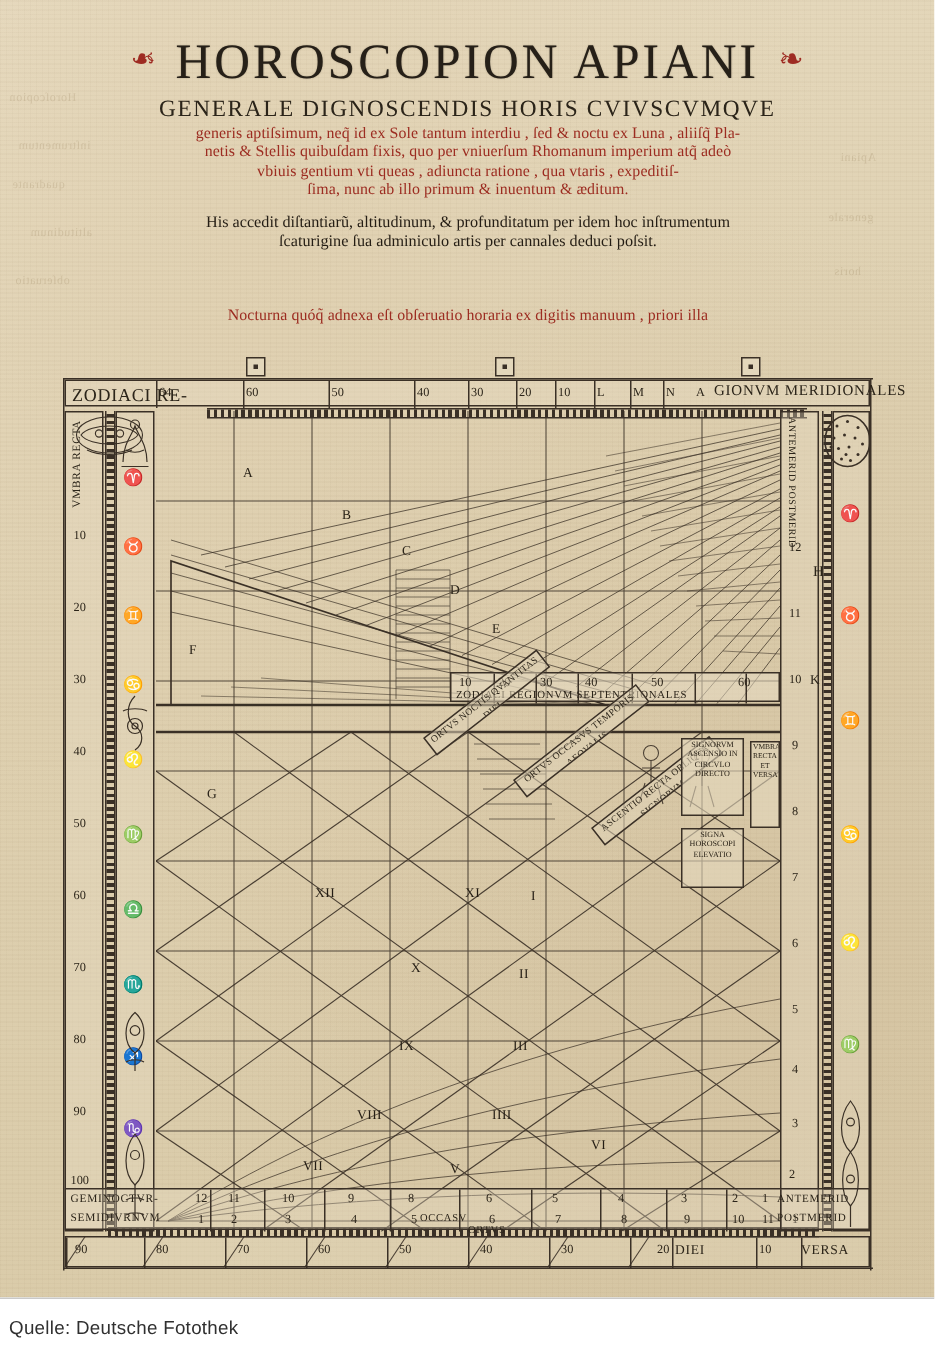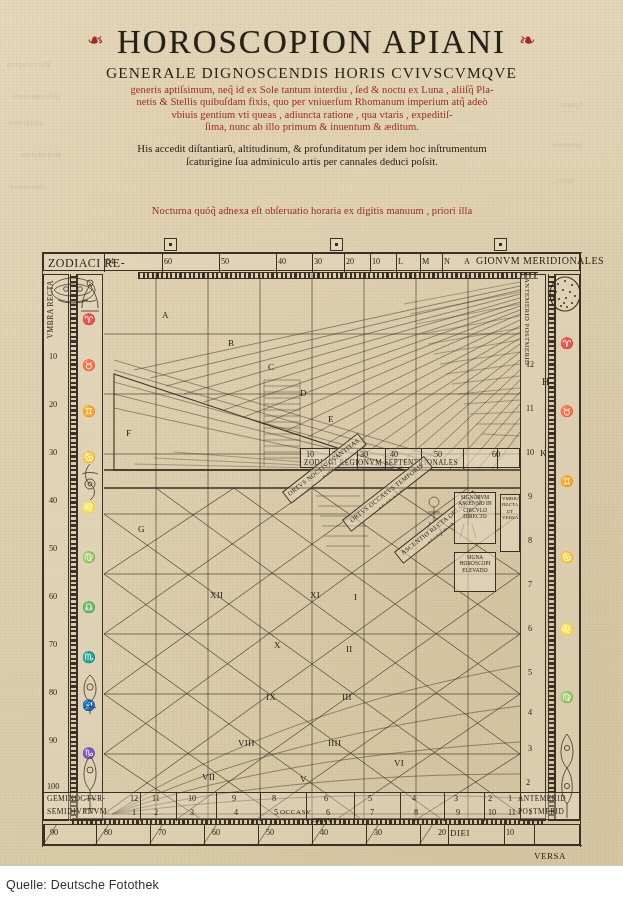--- a/index.html
+++ b/index.html
@@ -729,21 +729,21 @@
     <span class="num" style="left:8px;   top:576px;">90</span>
     <span class="num" style="left:62px;  top:576px;">80</span>
     <span class="num" style="left:116px; top:576px;">70</span>
     <span class="num" style="left:170px; top:576px;">60</span>
     <span class="num" style="left:224px; top:576px;">50</span>
     <span class="num" style="left:278px; top:576px;">40</span>
     <span class="num" style="left:332px; top:576px;">30</span>
     <span class="num" style="left:396px; top:576px;">20</span>
     <span class="num" style="left:464px; top:576px;">10</span>
     <div class="band-label" style="left:408px; top:576px; font-size:9px;">DIEI</div>
-    <div class="band-label" style="left:492px; top:576px; font-size:9px;margin-top:23px;">VERSA</div>
+    <div class="band-label" style="left:492px; top:576px; font-size:9px;">VERSA</div>
 
     <svg class="ink" style="left:1px; top:572px;" width="537" height="21" viewBox="0 0 537 21">
       <g stroke="#3a3026" stroke-width=".7" opacity=".9">
         <line x1="0" y1="21" x2="14" y2="0"></line>
         <line x1="52" y1="21" x2="66" y2="0"></line>
         <line x1="106" y1="21" x2="120" y2="0"></line>
         <line x1="160" y1="21" x2="174" y2="0"></line>
         <line x1="214" y1="21" x2="228" y2="0"></line>
         <line x1="268" y1="21" x2="282" y2="0"></line>
         <line x1="322" y1="21" x2="336" y2="0"></line>

